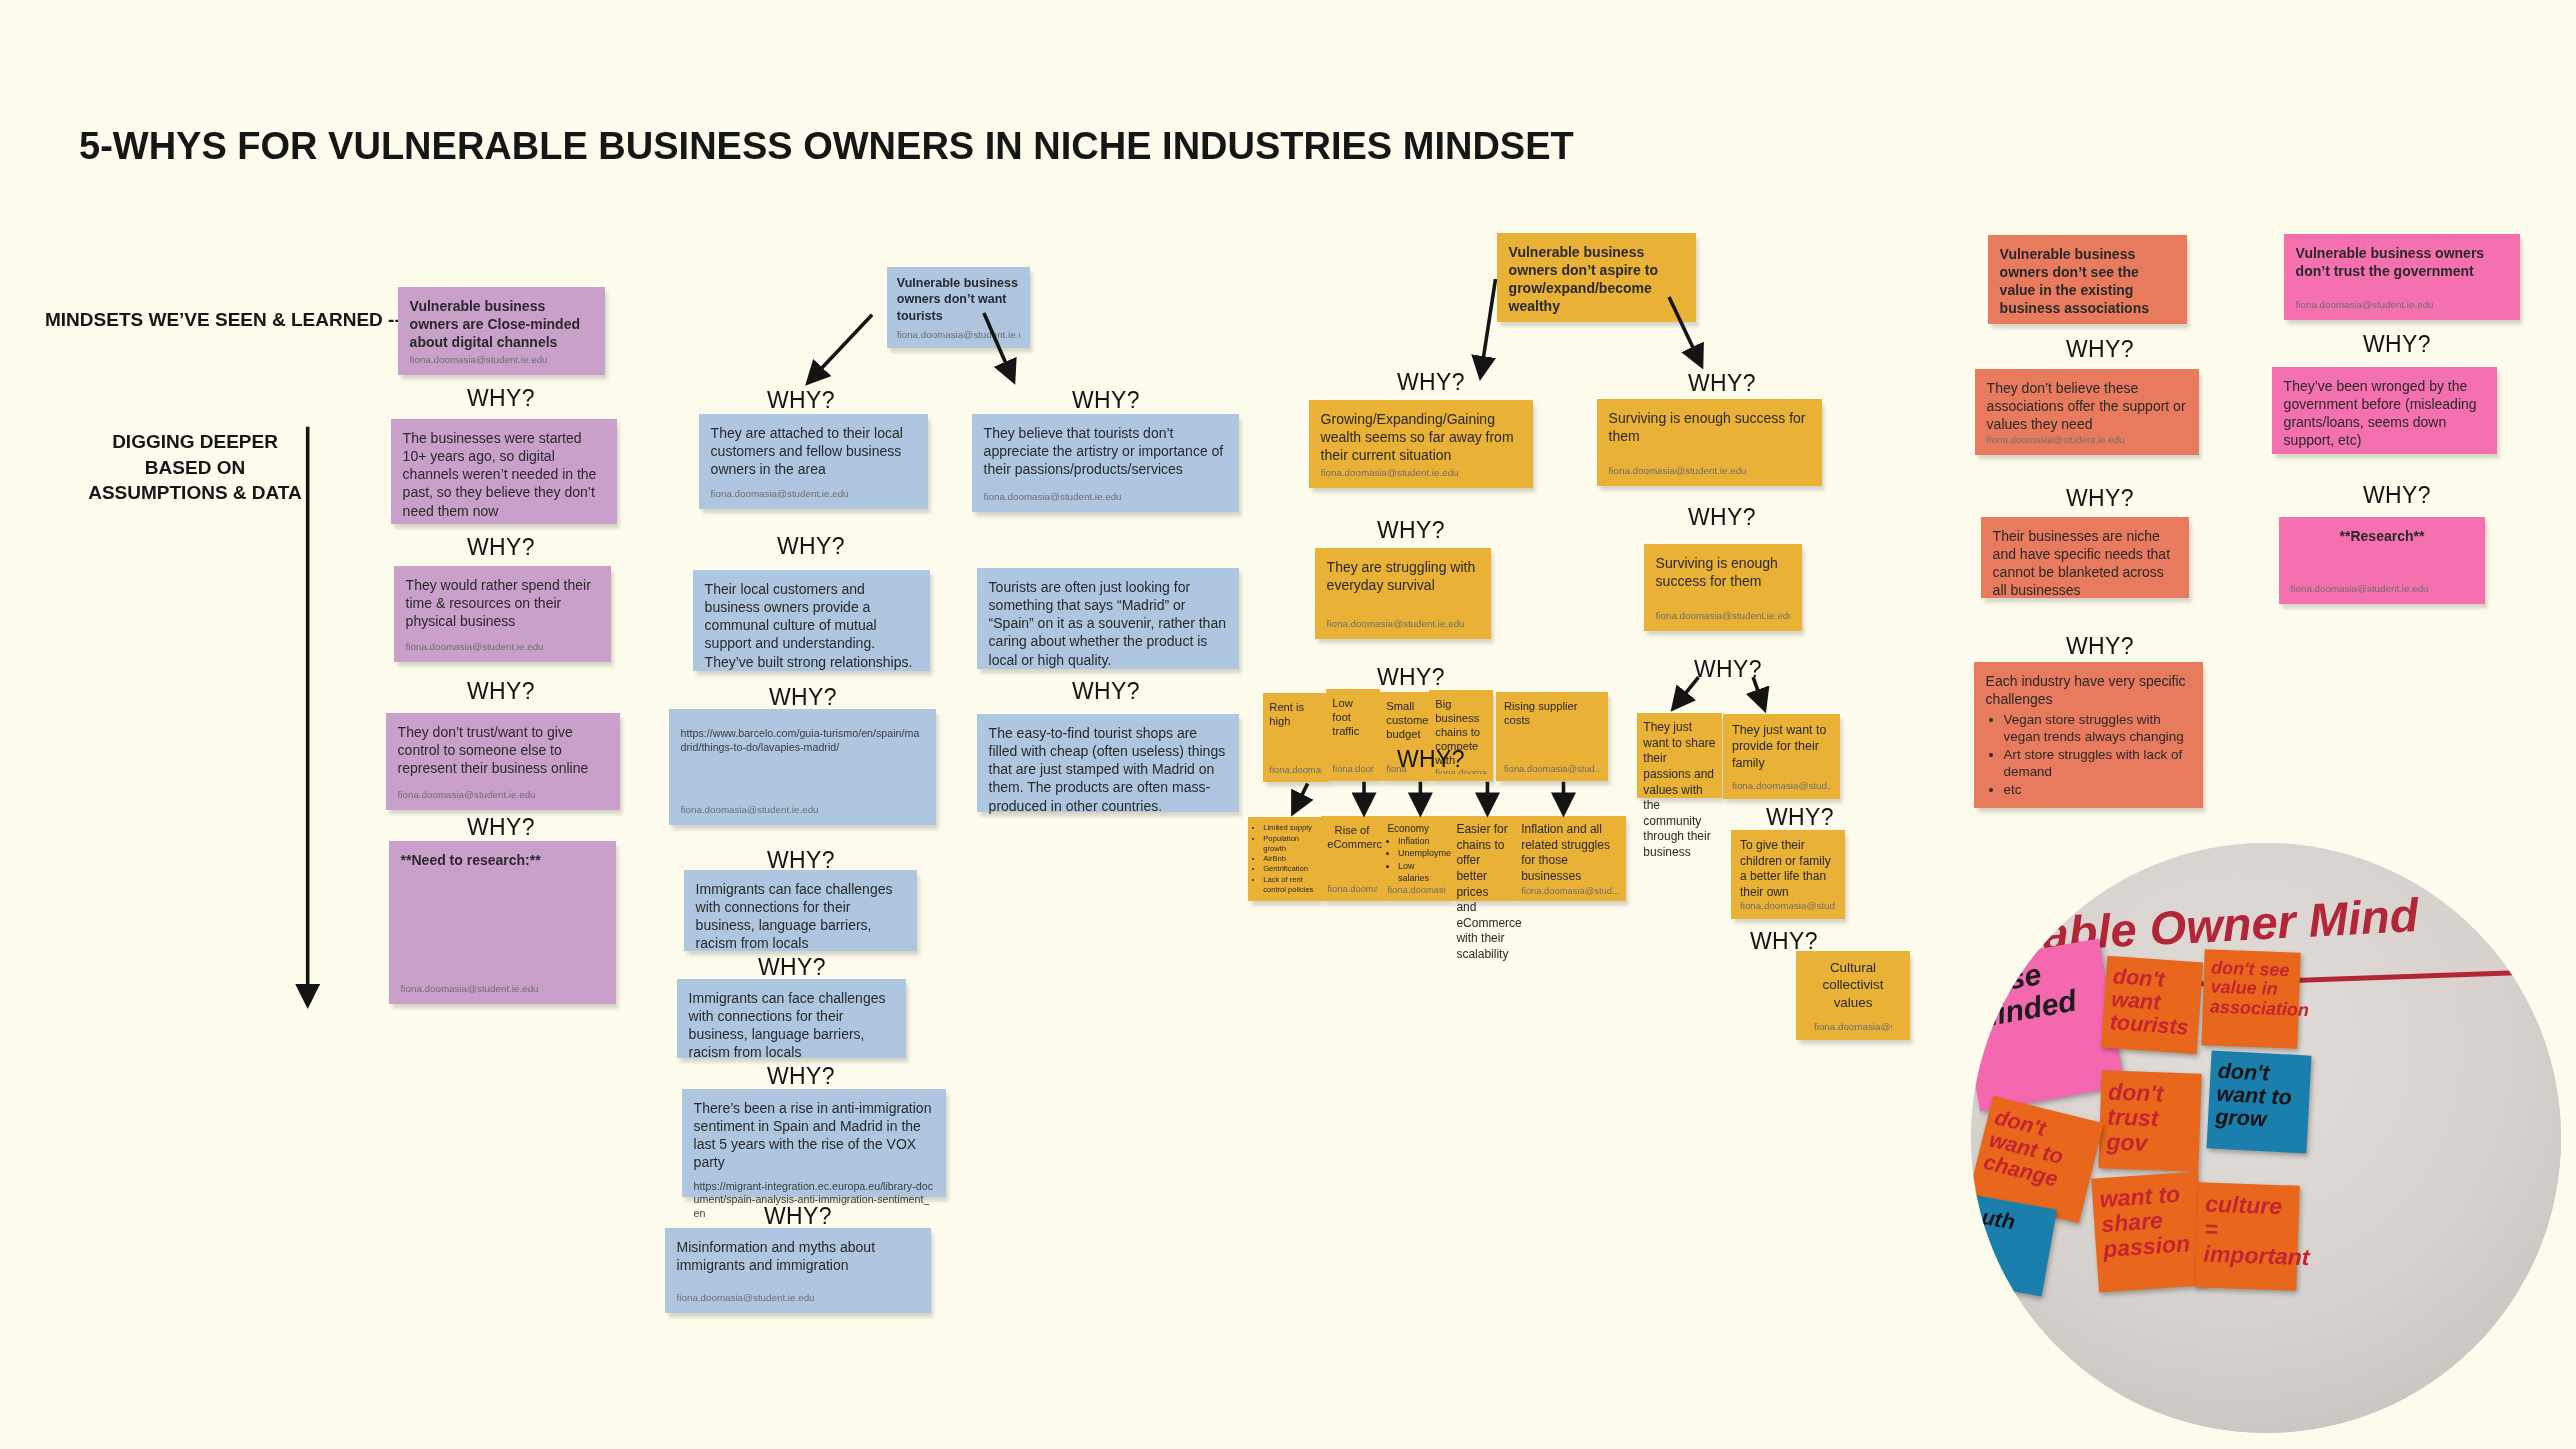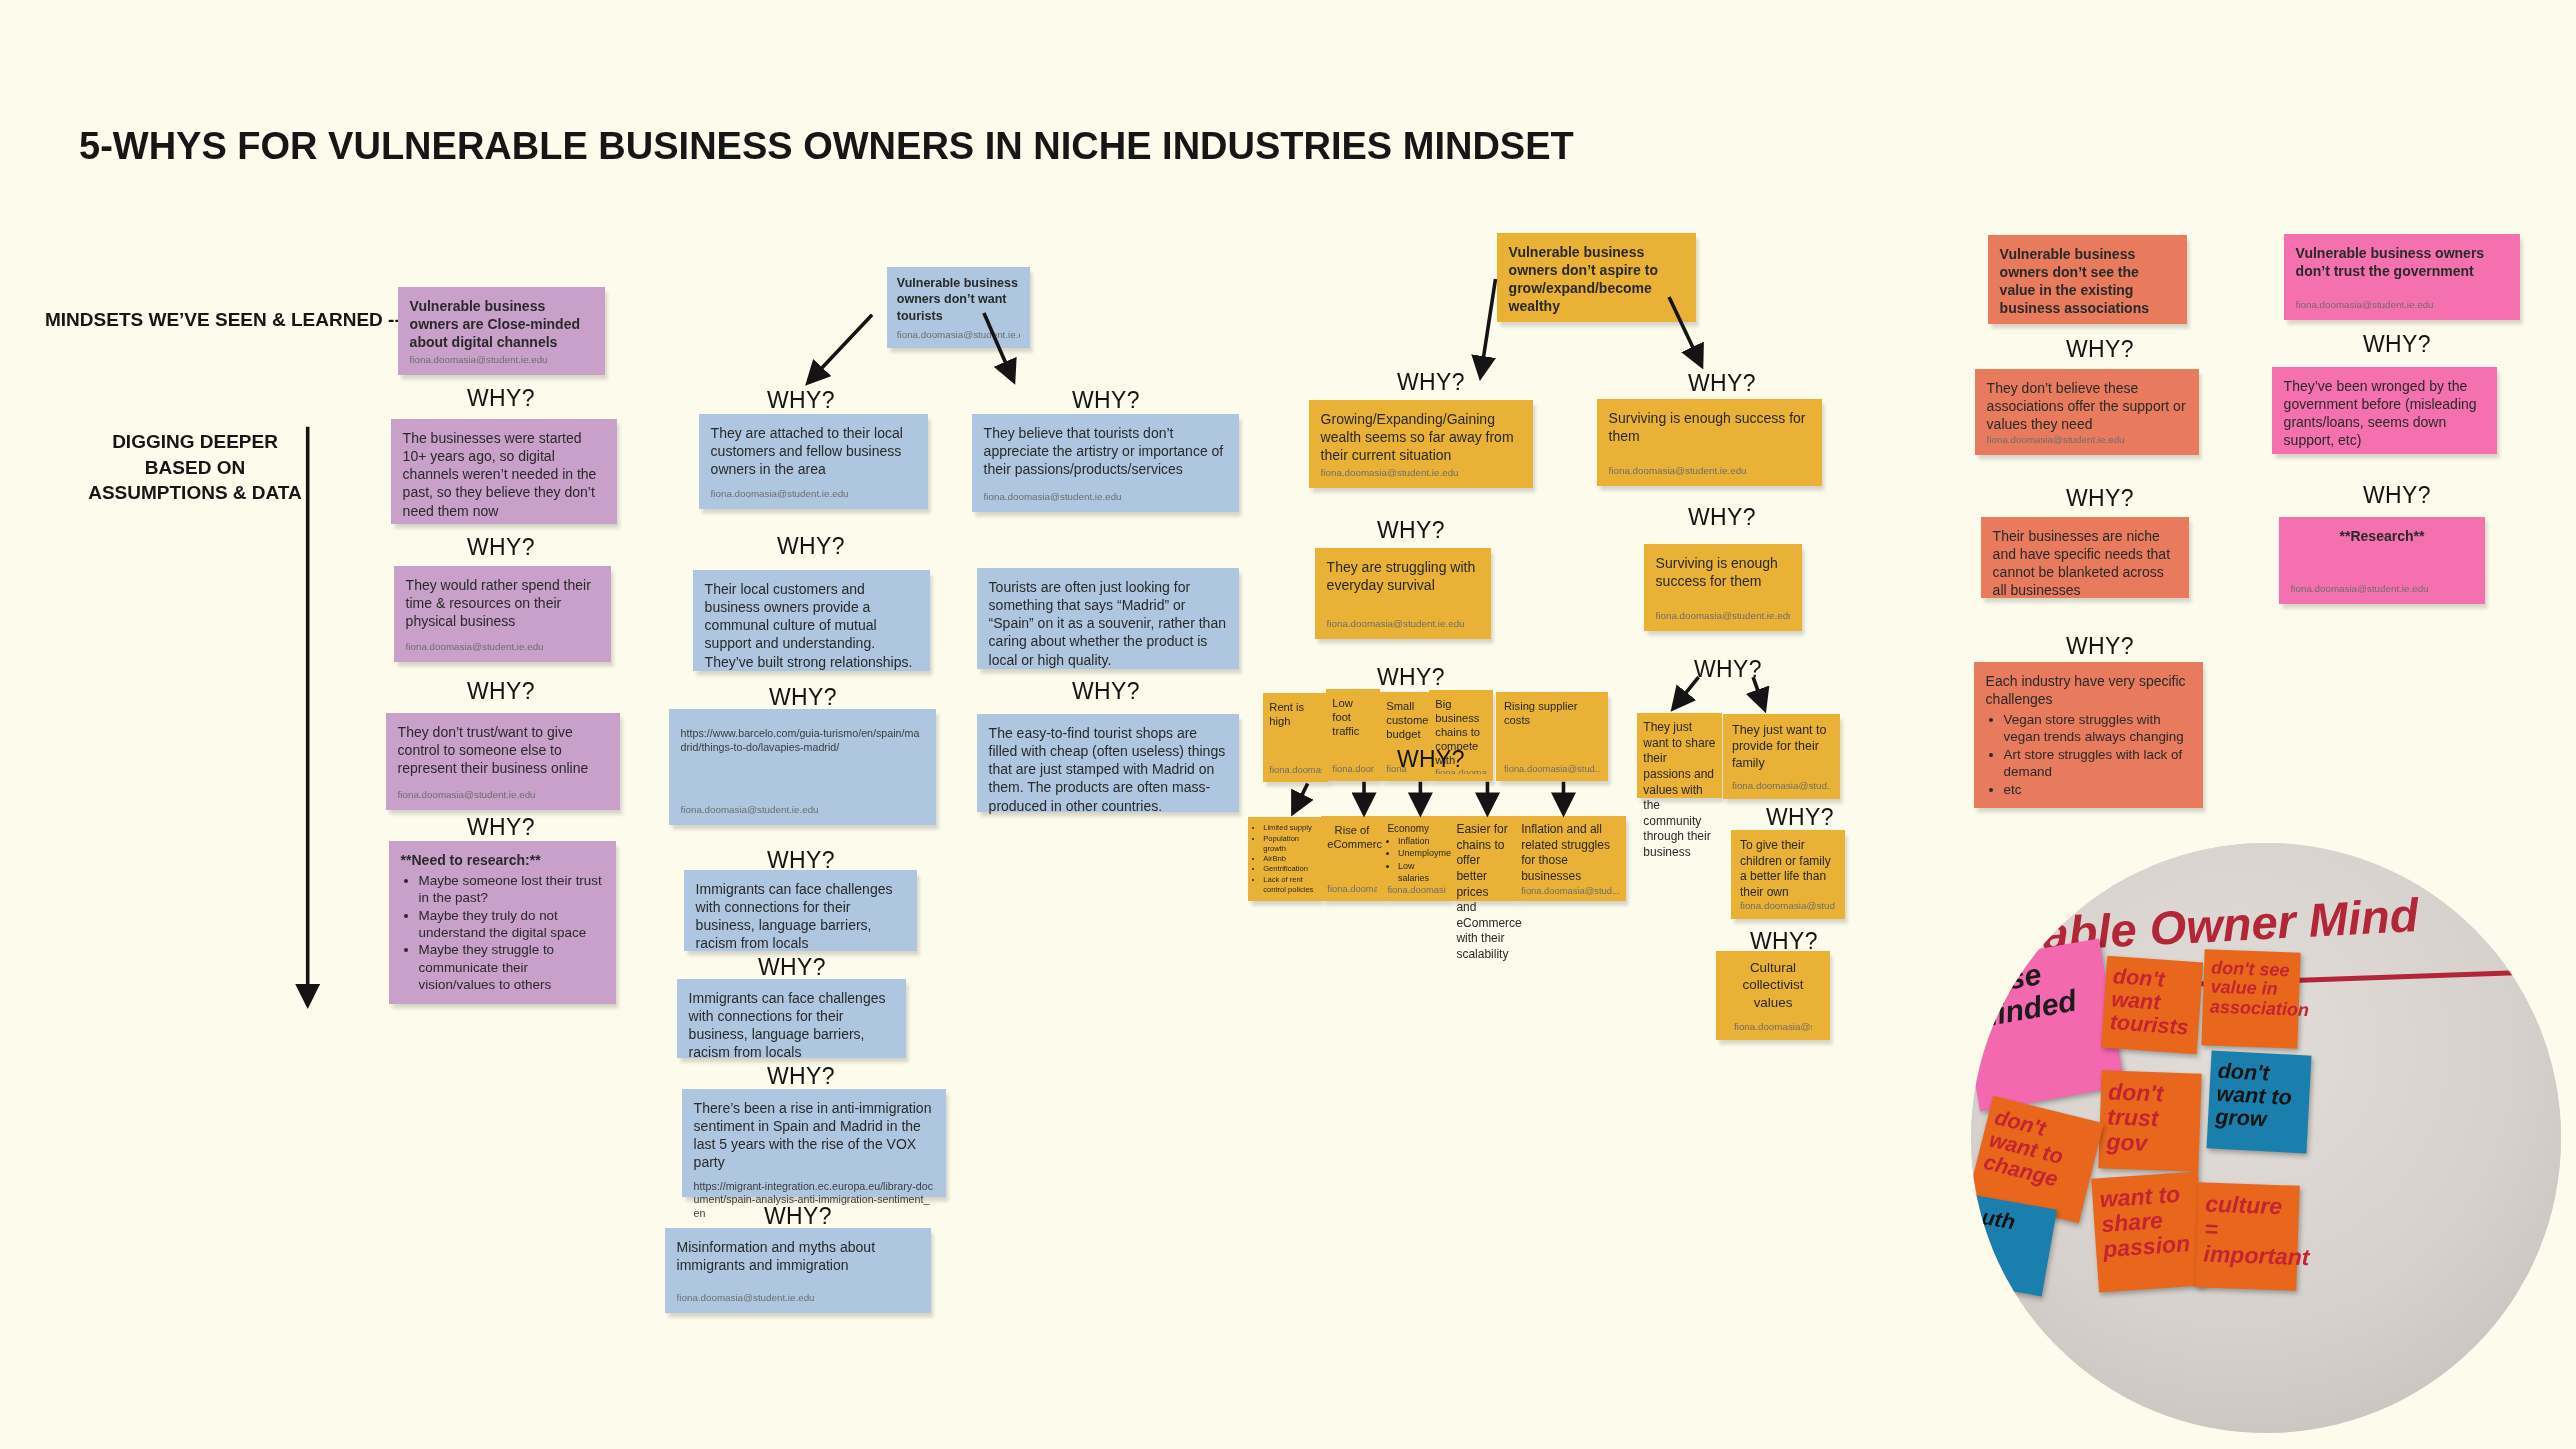--- a/index.html
+++ b/index.html
@@ -70,25 +70,20 @@
   <div class="author">fiona.doomasia@student.ie.edu</div>
 </div>
 <div class="why" style="left:501px;top:691px">WHY?</div>
 <div class="note purple" style="left:386px;top:713px;width:234px;height:97px">
   <div class="txt">They don’t trust/want to give control  to someone else to represent their business online</div>
   <div class="author">fiona.doomasia@student.ie.edu</div>
 </div>
 <div class="why" style="left:501px;top:827px">WHY?</div>
 <div class="note purple" style="left:389px;top:841px;width:227px;height:163px">
   <div class="txt b">**Need to research:**</div>
-  <ul>
-    <li>Maybe someone lost their trust in the past?</li>
-    <li>Maybe they truly do not understand the digital space</li>
-    <li>Maybe they struggle to communicate their vision/values to others</li>
-  </ul>
   <div class="author">fiona.doomasia@student.ie.edu</div>
 </div>
 
 <div class="note blue" style="left:887px;top:267px;width:143px;height:81px;padding:8px 9.8px">
   <div class="txt b" style="font-size:12.5px">Vulnerable business owners don’t want tourists</div>
   <div class="author">fiona.doomasia@student.ie.e...</div>
 </div>
 <div class="why" style="left:801px;top:400px">WHY?</div>
 <div class="why" style="left:1106px;top:400px">WHY?</div>
 <div class="note blue" style="left:699px;top:414px;width:229px;height:95px">
@@ -228,21 +223,21 @@
 <div class="note yellow" style="left:1723px;top:714px;width:117px;height:85px;padding:8px 9px">
   <div class="txt" style="font-size:12.5px">They just want to provide for their family</div>
   <div class="author">fiona.doomasia@stud...</div>
 </div>
 <div class="why" style="left:1800px;top:817px">WHY?</div>
 <div class="note yellow" style="left:1731px;top:830px;width:114px;height:89px;padding:8px 9px">
   <div class="txt" style="font-size:12px">To give their children or family a better life than their own</div>
   <div class="author">fiona.doomasia@stud...</div>
 </div>
 <div class="why" style="left:1784px;top:941px">WHY?</div>
-<div class="note yellow" style="left:1716px;top:951px;width:114px;height:89px;padding:8px 18px">
+<div class="note yellow" style="left:1796px;top:951px;width:114px;height:89px;padding:8px 18px">
   <div class="txt ctr" style="font-size:13.4px">Cultural collectivist values</div>
   <div class="author">fiona.doomasia@stud...</div>
 </div>
 
 <div class="note salmon" style="left:1988px;top:235px;width:199px;height:89px">
   <div class="txt b">Vulnerable business owners don’t see the value in the existing business associations</div>
   <div class="author">fiona.doomasia@student.ie.edu</div>
 </div>
 <div class="why" style="left:2100px;top:349px">WHY?</div>
 <div class="note salmon" style="left:1975px;top:369px;width:224px;height:86px">

